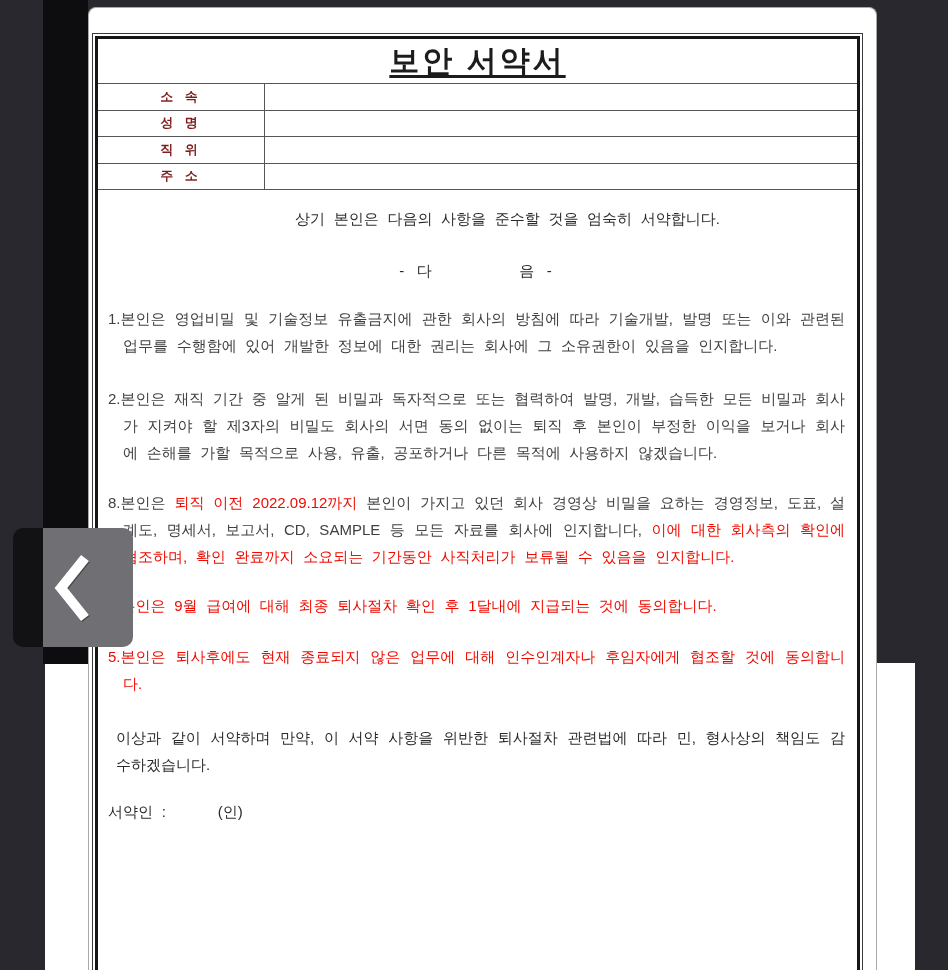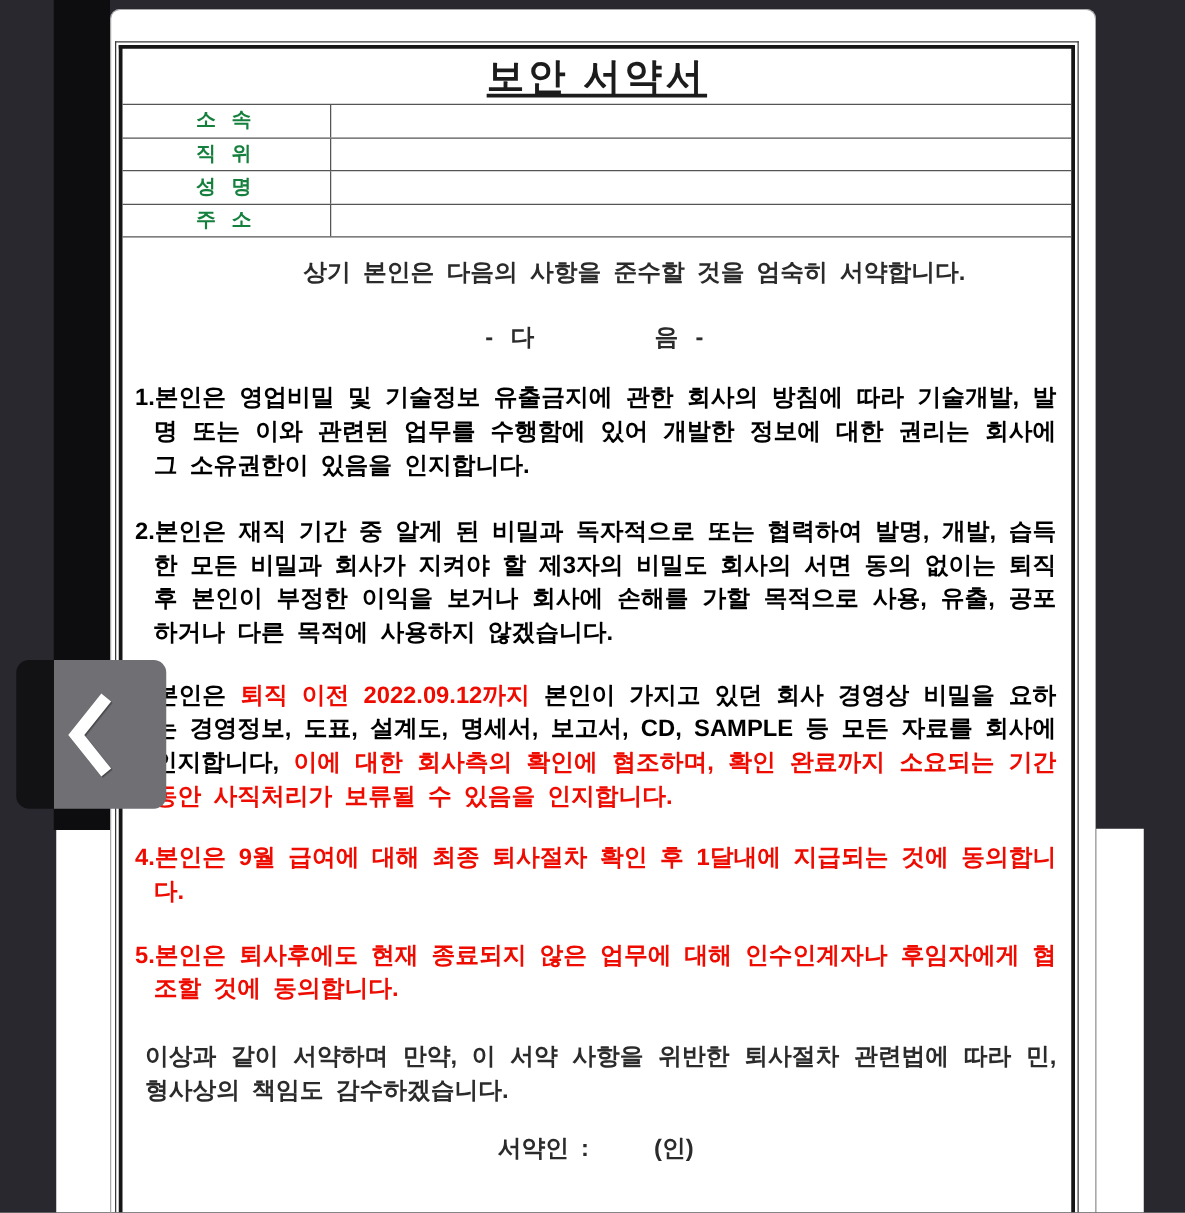--- a/index.html
+++ b/index.html
@@ -20,37 +20,37 @@
     border:1px solid #3a3a3a;border-bottom:none;padding:2px 2px 0 2px;}
   .frame-inner{height:100%;box-sizing:border-box;border:3px solid #161616;border-bottom:none;}
 
   .title-row{height:44px;display:flex;align-items:center;justify-content:center;
     border-bottom:1px solid #555;}
   .doc-title{font-size:30px;font-weight:bold;letter-spacing:3px;color:#1c1c1c;
     text-decoration:underline;text-underline-offset:4px;}
 
   .info-row{display:flex;height:26.5px;border-bottom:1px solid #555;box-sizing:border-box;}
   .info-label{width:166px;border-right:1px solid #555;display:flex;align-items:center;
-    justify-content:center;font-size:16px;font-weight:bold;letter-spacing:4px;color:#15803d;}
+    justify-content:center;font-size:13px;font-weight:bold;letter-spacing:4px;color:#7f1d1d;}
   .info-value{flex:1;}
 
-  .body{padding:0 12px 30px 10px;font-size:19px;line-height:27px;font-weight:bold;
+  .body{padding:0 12px 30px 10px;font-size:15px;line-height:27px;font-weight:normal;
     color:#2b2b2b;word-spacing:4.5px;}
   .body p{margin:0;}
   .intro{margin-top:15px !important;text-align:center;padding-left:62px;}
   .heading{margin-top:25px !important;text-align:center;white-space:pre-wrap;letter-spacing:2px;}
   .item{text-align:justify;padding-left:15px;text-indent:-15px;}
   .mt1{margin-top:21px !important;} .mt2{margin-top:26px !important;}
   .mt3{margin-top:23px !important;} .mt4{margin-top:22px !important;}
   .mt5{margin-top:24px !important;}
   .closing{margin-top:27px !important;padding-left:8px;text-align:justify;}
   .date-line{margin-top:25px !important;text-align:center;}
-  .sign-line{margin-top:20px !important;display:flex;justify-content:center;gap:52px;}
+  .sign-line{margin-top:20px !important;display:flex;justify-content:flex-start;gap:52px;}
   .seg-red{color:var(--accent-red,#ee0b00);}
-  .seg-normal{color:#000000;}
+  .seg-normal{color:#404040;}
 
   
   .nav-back{position:absolute;left:13px;top:528px;width:120px;height:119px;border:none;
     border-radius:10px;padding:0;cursor:pointer;
     background:linear-gradient(90deg,#121215 0%,#121215 25%,#6f6f74 25%,#6f6f74 100%);}
   .nav-back svg{position:absolute;left:36px;top:24px;
     filter:drop-shadow(1px 1px 0 rgba(0,0,0,0.35));}
 </style>
 </head>
 <body>
@@ -68,25 +68,25 @@
         <div class="title-row">
           <span class="doc-title">보안 서약서</span>
         </div>
 
         <div class="info-table">
           <div class="info-row">
             <div class="info-label">소 속</div>
             <div class="info-value"></div>
           </div>
           <div class="info-row">
-            <div class="info-label">직 위</div>
+            <div class="info-label">성 명</div>
             <div class="info-value"></div>
           </div>
           <div class="info-row">
-            <div class="info-label">성 명</div>
+            <div class="info-label">직 위</div>
             <div class="info-value"></div>
           </div>
           <div class="info-row">
             <div class="info-label">주 소</div>
             <div class="info-value"></div>
           </div>
         </div>
 
         <div class="body">
           <p class="intro">상기 본인은 다음의 사항을 준수할 것을 엄숙히 서약합니다.</p>

